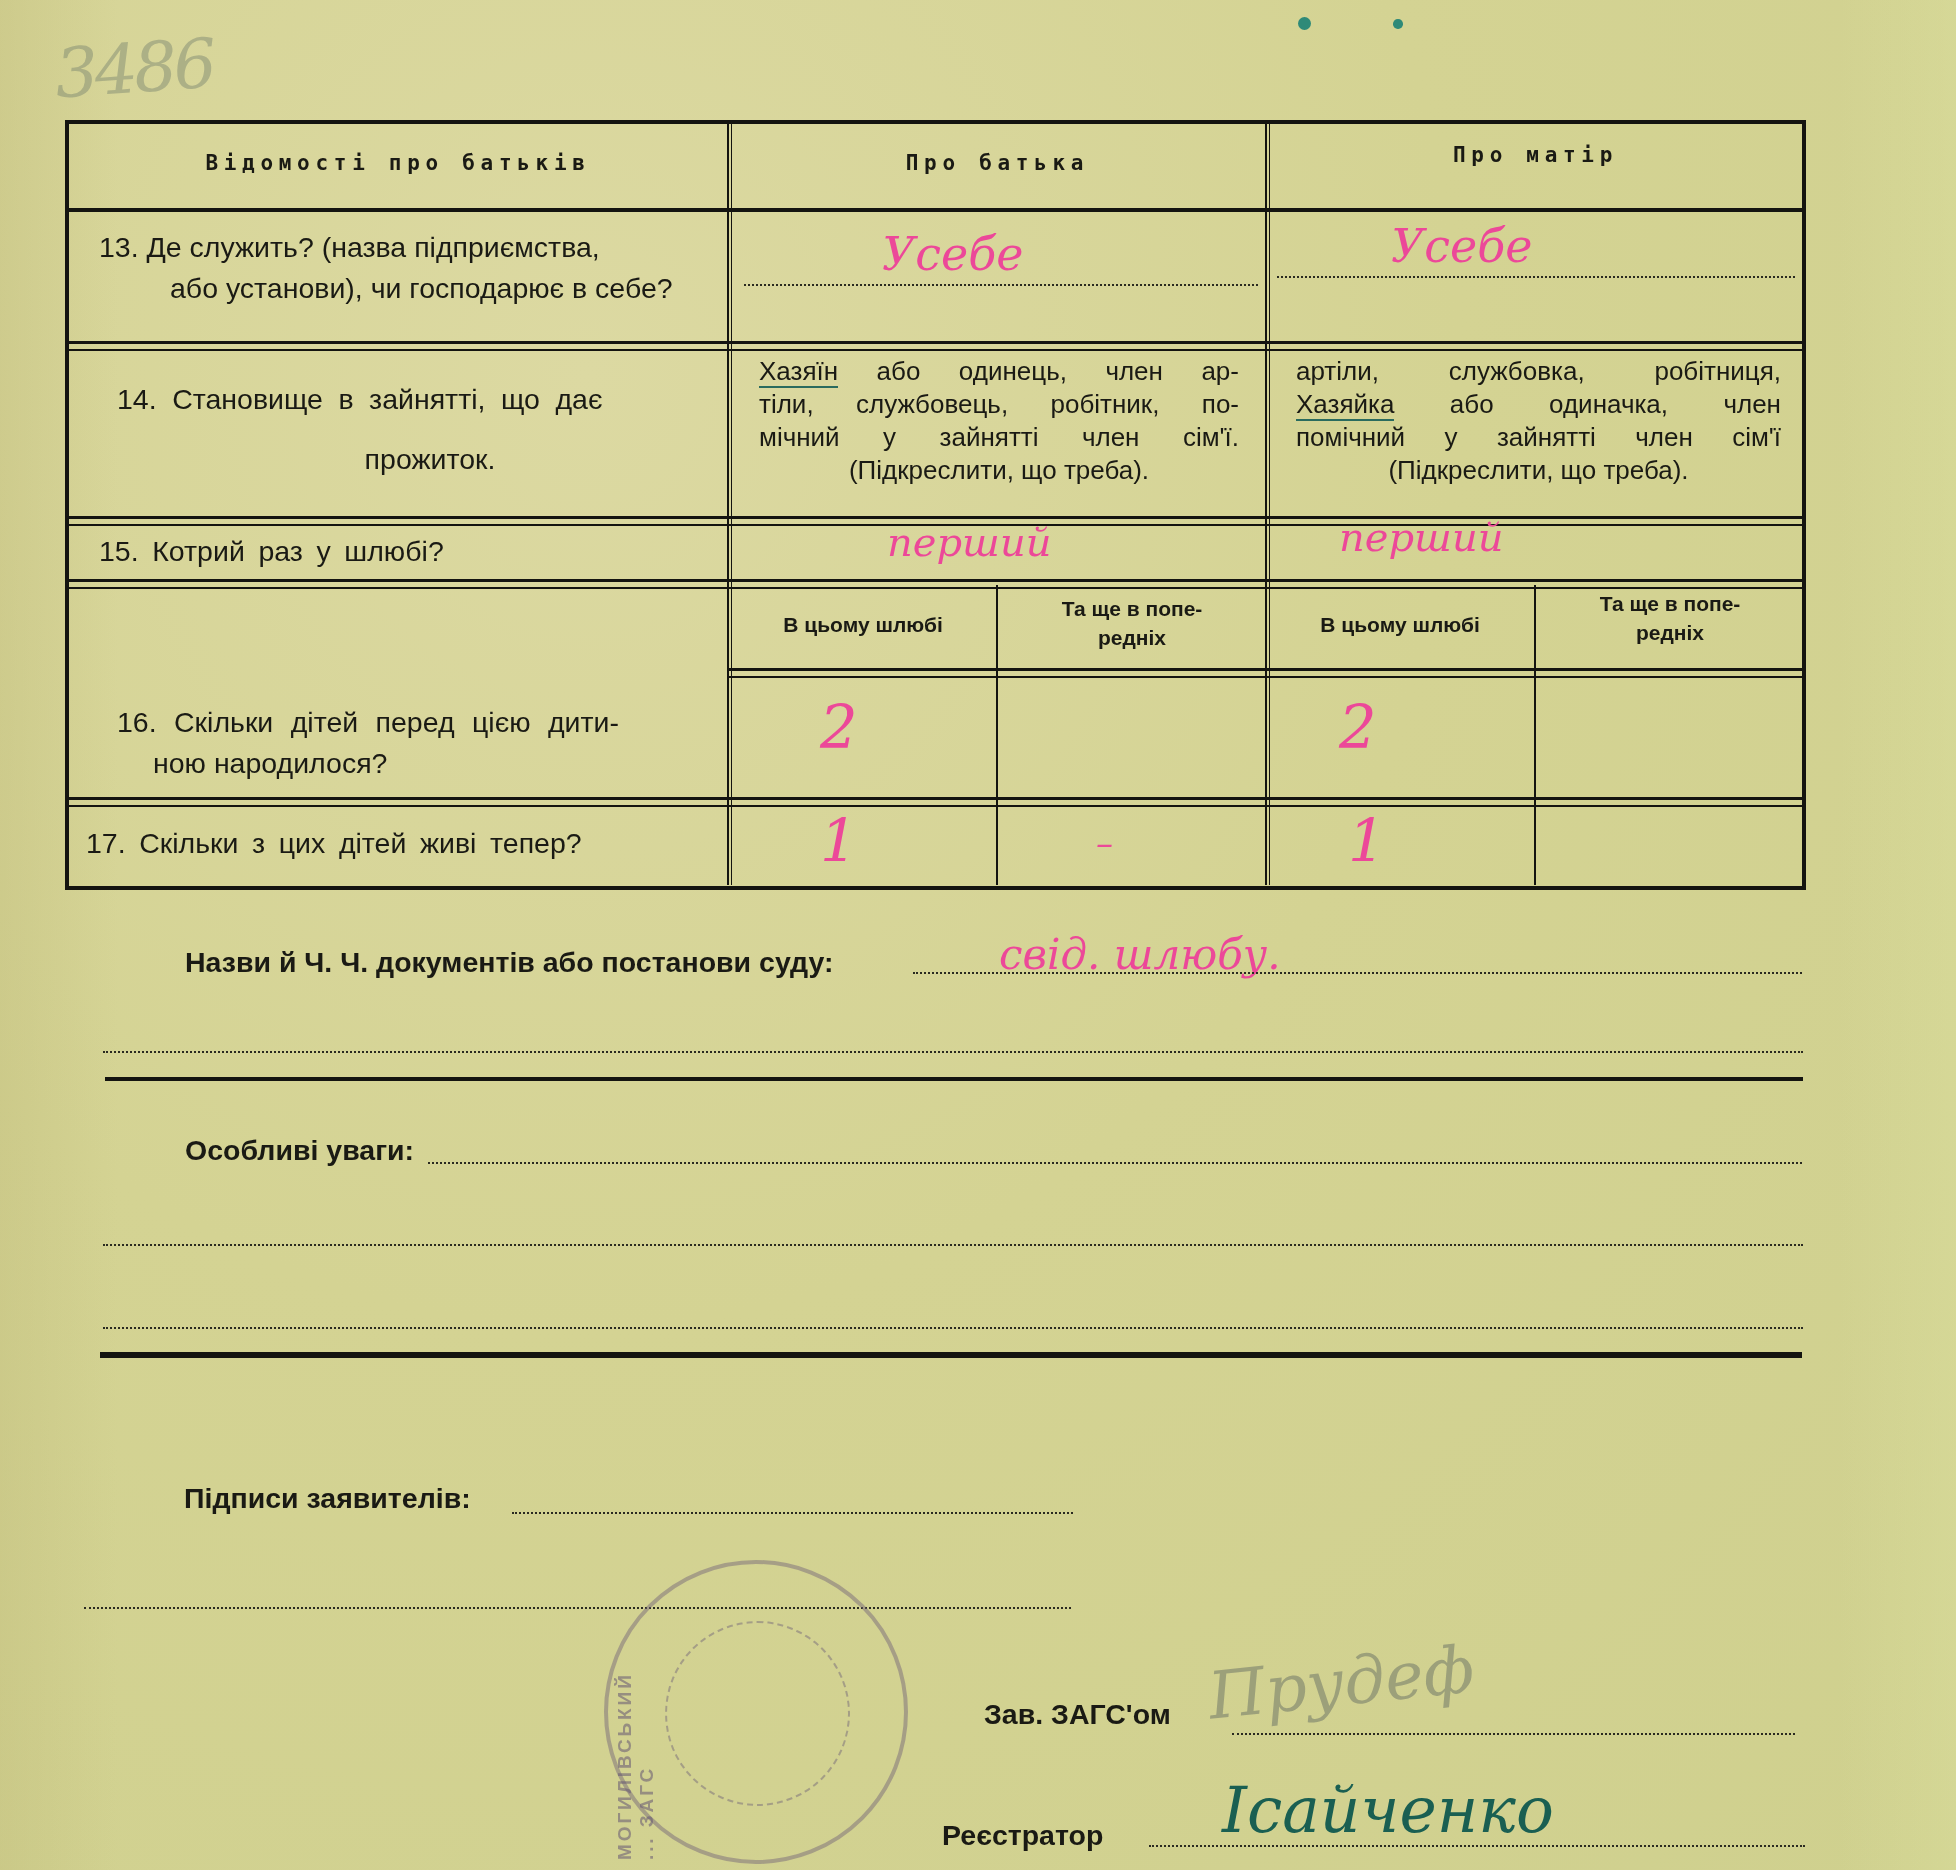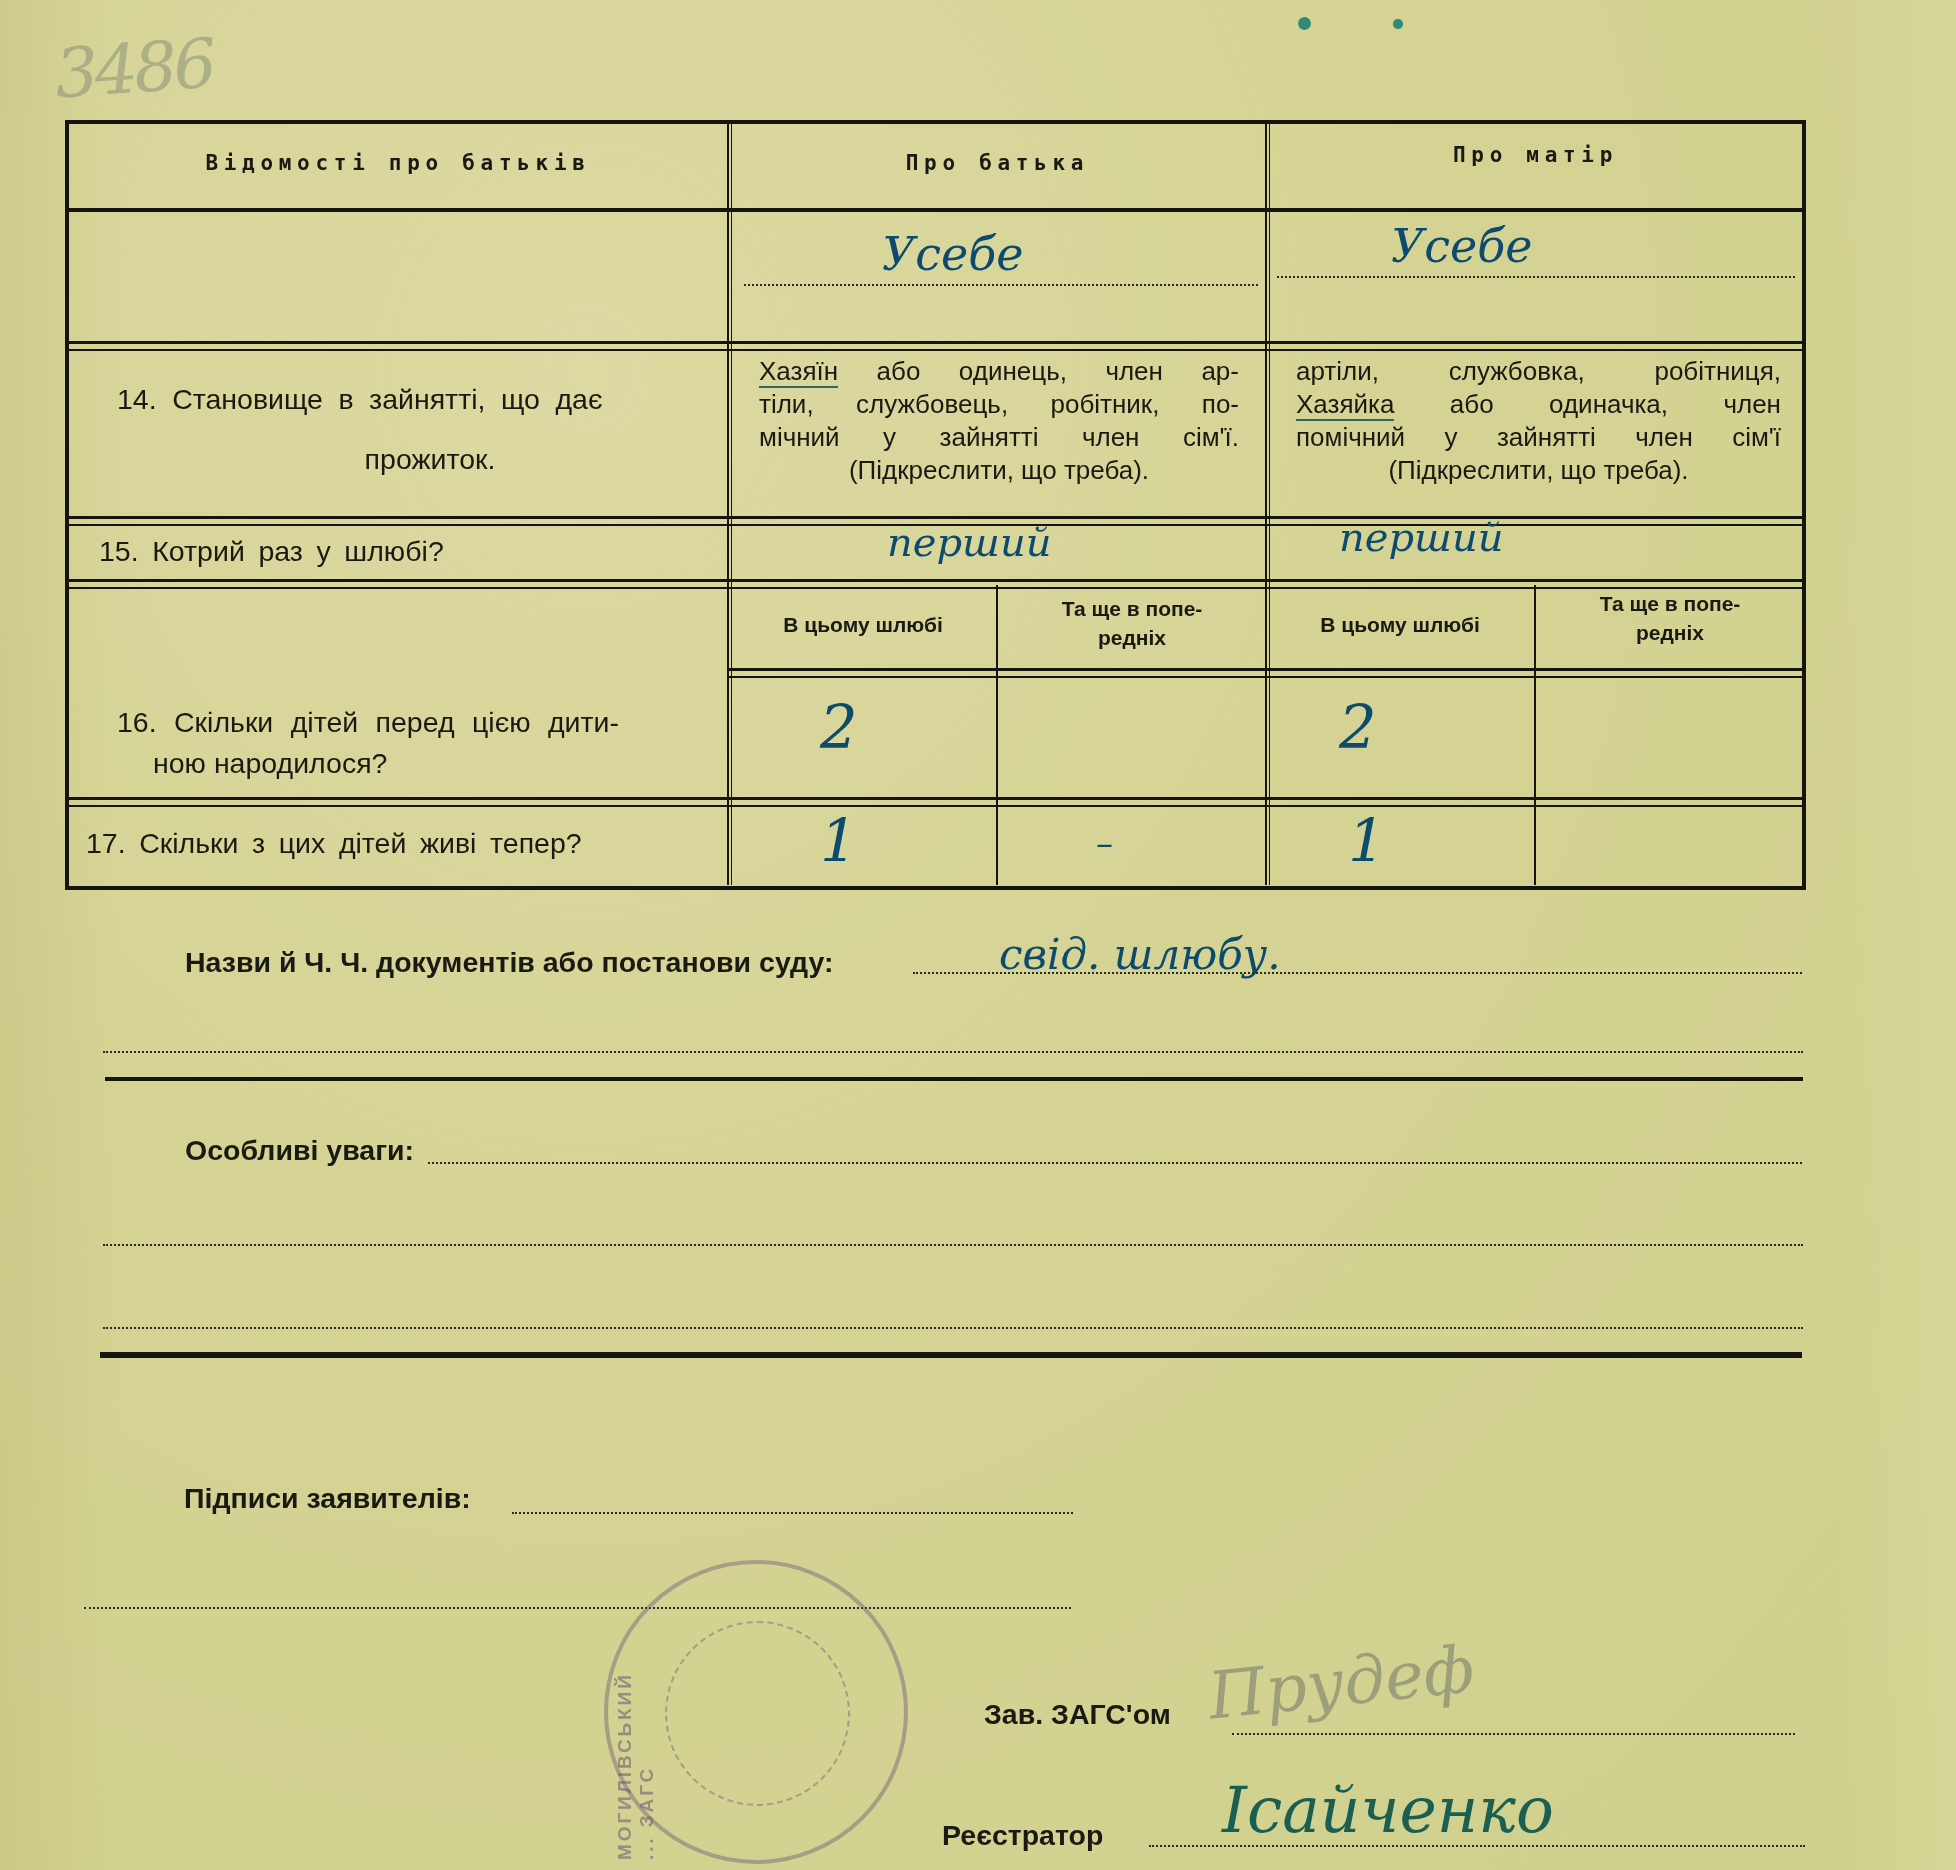--- a/index.html
+++ b/index.html
@@ -25,21 +25,21 @@
   .vline { position:absolute; width:0; border-left:2.9px solid #141410; }
   .vline.dbl::after { content:""; position:absolute; top:0; bottom:0; left:1.9px; border-left:1.9px solid #141410; }
   .dotline { position:absolute; height:0; border-top:2.9px dotted #2a2a20; }
 
   .cell { position:absolute; box-sizing:border-box; }
   .hdr { font-family:"DejaVu Sans Mono", monospace; font-size:21px; letter-spacing:5.7px; font-weight:bold; text-align:center; }
   .q { font-family:"Liberation Sans", sans-serif; font-size:28.5px; line-height:41px; }
   .opt { font-family:"Liberation Sans", sans-serif; font-size:26px; line-height:33px; text-align:justify; text-align-last:justify; }
   .opt .last { text-align-last:center; display:block; }
   .sub { font-family:"Liberation Sans", sans-serif; font-size:21px; font-weight:bold; text-align:center; line-height:28.5px; }
-  .hand { font-family:"DejaVu Serif", serif; font-style:italic; color:#0c4a6e; font-size:46px; }
+  .hand { font-family:"DejaVu Serif", serif; font-style:italic; color:#ec4899; font-size:46px; }
   .hand.num { font-size:59px; }
   .underline-ink { border-bottom:2.9px solid #2a6b5e; }
 
   .label { position:absolute; font-family:"Liberation Sans", sans-serif; font-size:28.5px; font-weight:bold; }
   .stamp { position:absolute; left:604px; top:1560px; width:304px; height:304px; border-radius:50%;
     border:4.8px solid rgba(110,95,120,0.45); box-sizing:border-box; }
   .stamp .inner { position:absolute; left:57px; top:57px; width:181px; height:181px; border-radius:50%;
     border:2.9px dashed rgba(110,95,120,0.45); }
   .stamp .txt { position:absolute; left:5.7px; top:86px; writing-mode:vertical-rl; transform:rotate(180deg);
     font-size:19px; font-weight:bold; color:rgba(100,85,115,0.55); letter-spacing:2.9px; }
@@ -64,20 +64,24 @@
   <div class="hline dbl" style="left:0;right:0;top:217px;"></div>
   <div class="hline dbl" style="left:0;right:0;top:392px;"></div>
   <div class="hline dbl" style="left:0;right:0;top:455px;"></div>
   <div class="hline dbl" style="left:658px;right:0;top:544px;"></div>
   <div class="hline dbl" style="left:0;right:0;top:673px;"></div>
 
   <div class="cell hdr" style="left:0;top:27px;width:658px;">Відомості про батьків</div>
   <div class="cell hdr" style="left:661px;top:27px;width:535px;">Про батька</div>
   <div class="cell hdr" style="left:1198px;top:19px;width:537px;">Про матір</div>
 
+  <div class="cell q" style="left:30px;top:103px;width:628px;">
+    <div>13. Де служить? (назва підприємства,</div>
+    <div style="padding-left:71px;">або установи), чи господарює в себе?</div>
+  </div>
   <div class="cell hand" style="left:813px;top:103px;">Усебе</div>
   <div class="dotline" style="left:675px;width:514px;top:160px;"></div>
   <div class="cell hand" style="left:1322px;top:95px;">Усебе</div>
   <div class="dotline" style="left:1208px;width:518px;top:152px;"></div>
 
   <div class="cell q" style="left:48px;top:255px;width:590px;">
     <div style="word-spacing:7.6px;">14. Становище в зайнятті, що дає</div>
     <div style="padding-left:36px;margin-top:19px;text-align:center;">прожиток.</div>
   </div>
   <div class="cell opt" style="left:690px;top:231px;width:480px;">

